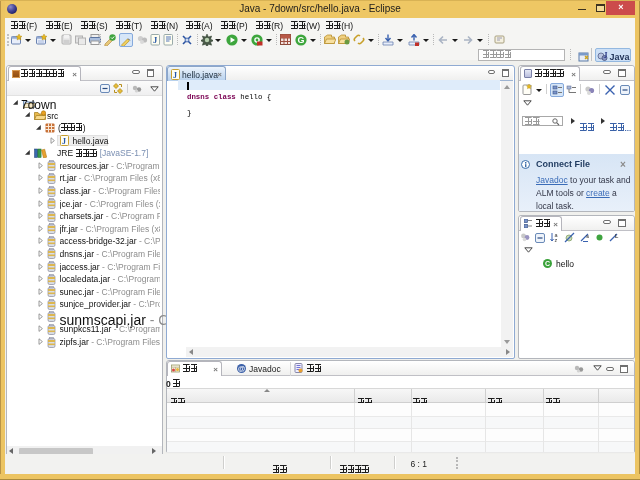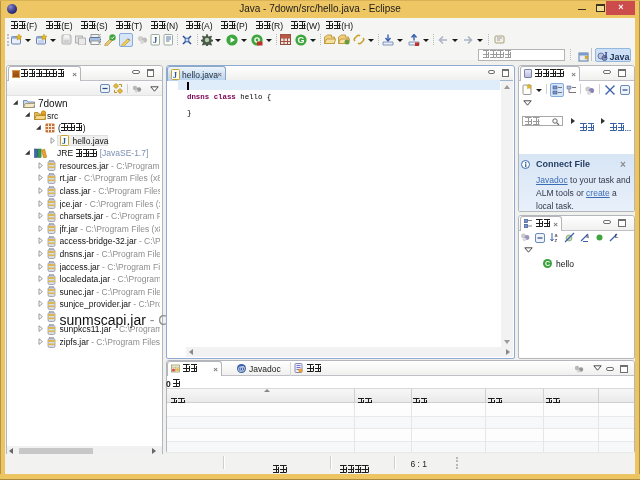--- a/index.html
+++ b/index.html
@@ -291,21 +291,21 @@
       <svg width="7" height="7">
         <path d="M5.8 1 L5.8 5.8 L1 5.8 z" fill="#333"></path>
       </svg>
     </div>
     <div class="abs" style="left:22.5px;top:97.5px;width:12px;height:10px">
       <svg width="12" height="10">
         <path d="M0.5 2.5 l3.5 0 1 1.5 6.5 0 0 5.5 -11 0z" fill="#c8d8ee" stroke="#5a7aa0" stroke-width="0.8"></path>
         <path d="M0.5 9.5 l1.8-4 10 0 -1.8 4z" fill="#f5e8c8" stroke="#9a8a5a" stroke-width="0.8"></path>
       </svg>
     </div>
-    <div class="abs tl" style="left:38px;top:98px;width:124.5px;font-size:10px;color:#111"><span class="ntx">7down</span></div>
+    <div class="abs tl" style="left:21px;top:98px;width:124.5px;font-size:12px;color:#111"><span class="ntx">7down</span></div>
     <div class="abs" style="left:23.5px;top:111.08px;width:7px;height:7px">
       <svg width="7" height="7">
         <path d="M5.8 1 L5.8 5.8 L1 5.8 z" fill="#333"></path>
       </svg>
     </div>
     <div class="abs" style="left:34px;top:110.08px;width:12px;height:10px">
       <svg width="12" height="10">
         <path d="M0.5 2.5 l3.5 0 1 1.5 6.5 0 0 5.5 -11 0z" fill="#e8b84a" stroke="#a8842a" stroke-width="0.8"></path>
         <path d="M0.5 9.5 l1.8-4 10 0 -1.8 4z" fill="#f8d888" stroke="#a8842a" stroke-width="0.8"></path>
         <circle cx="9.5" cy="3" r="2.2" fill="#e8a020" stroke="#a8720a" stroke-width="0.6"></circle>

